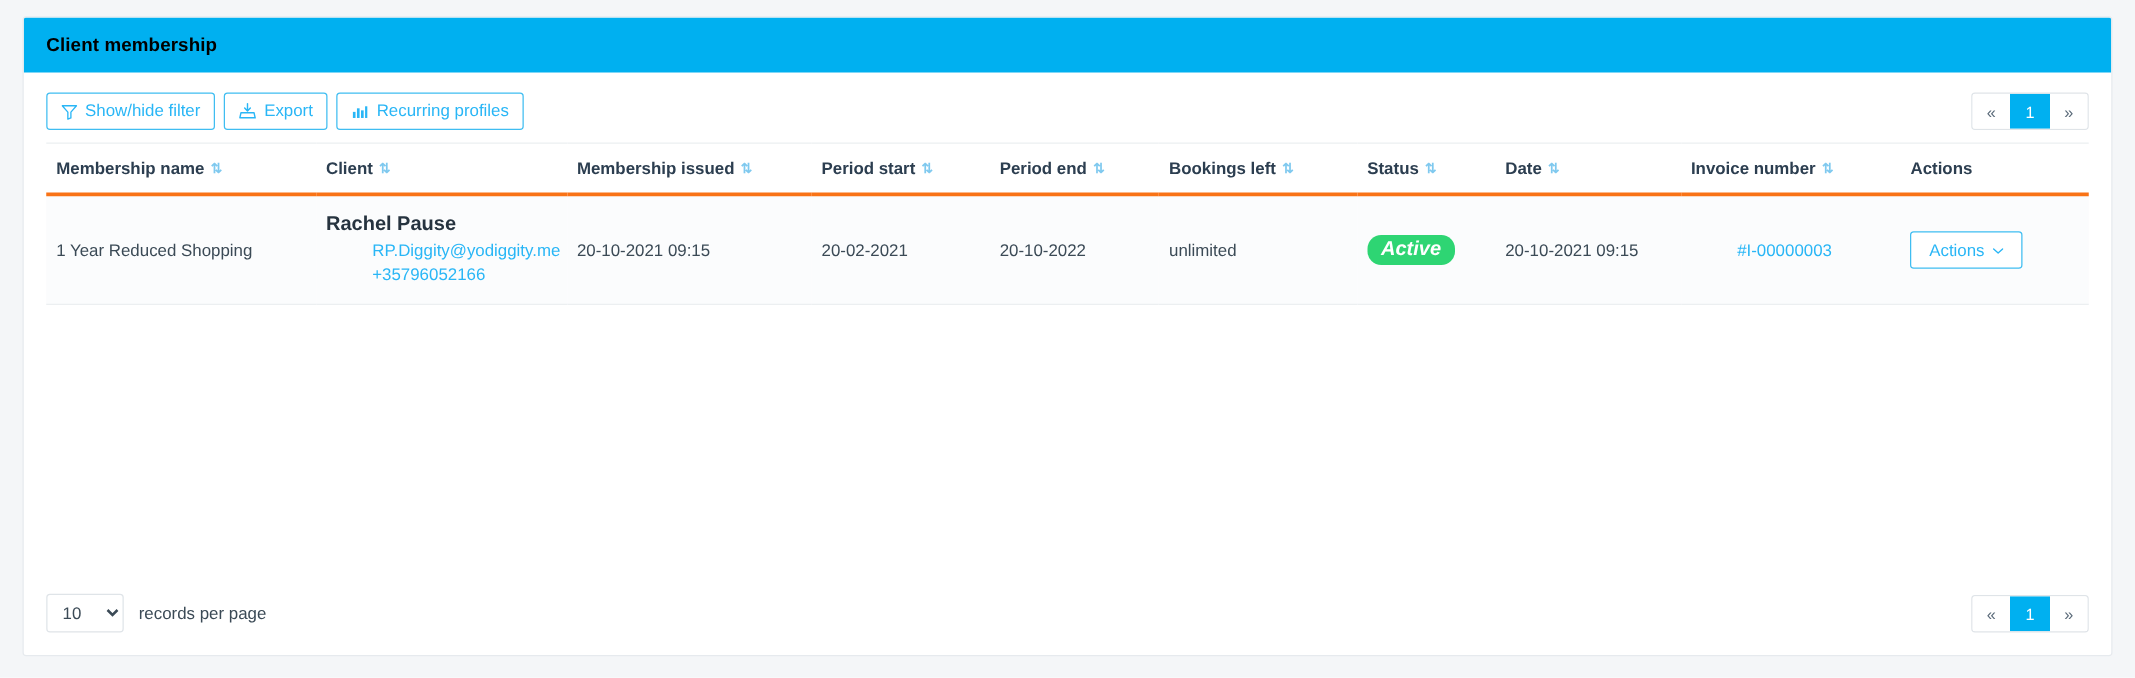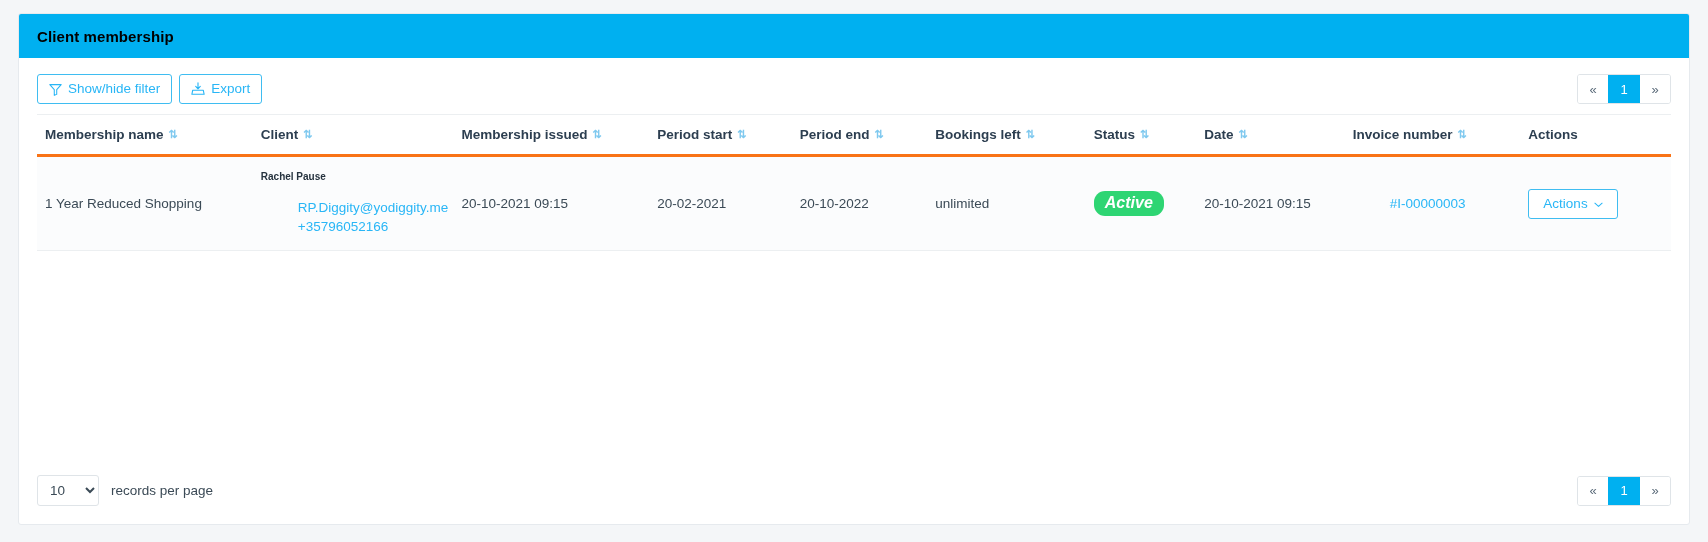--- a/index.html
+++ b/index.html
@@ -151,23 +151,23 @@
   .c5 { width: 135px; }
   .c6 { width: 158px; }
   .c7 { width: 110px; }
   .c8 { width: 148px; }
   .c9 { width: 175px; }
   .c10 { width: 150px; }
 
   .client-name {
     font-weight: bold;
     color: #26333f;
-    font-size: 10px;
+    font-size: 16px;
     display: block;
-    margin-bottom: 16px;
+    margin-bottom: 2px;
   }
   .link {
     color: #29b6f6;
     text-decoration: none;
     display: block;
     font-size: 13.5px;
     line-height: 1.42;
     cursor: pointer;
     margin-left: 37px;
   }
@@ -200,21 +200,21 @@
     font-size: 10px;
     line-height: 1;
     position: relative;
     top: 1px;
   }
 
   
   .spacer { flex: 1 1 auto; }
   .card-footer {
     display: flex;
-    align-items: center;
+    align-items: flex-end;
     justify-content: space-between;
     padding: 12px 18px 18px 18px;
   }
   .footer-left {
     display: flex;
     align-items: center;
     gap: 12px;
   }
   select.records {
     height: 31px;
@@ -259,20 +259,31 @@
         <button class="btn-outline">
           <span class="ico">
             <svg width="14" height="14" viewBox="0 0 16 16">
               <path d="M8 1v6.3M5.4 5.1L8 7.8l2.6-2.7" fill="none" stroke="#29b6f6" stroke-width="1.3" stroke-linecap="round" stroke-linejoin="round"></path>
               <path d="M2 9.4h12l1 4.6H1z" fill="none" stroke="#29b6f6" stroke-width="1.3" stroke-linejoin="round"></path>
             </svg>
           </span>
           <span class="lbl">Export</span>
         </button>
 
+        <button class="btn-outline">
+          <span class="ico">
+            <svg width="14" height="13" viewBox="0 0 16 16">
+              <rect x="1" y="8" width="2.6" height="6" fill="#29b6f6"></rect>
+              <rect x="5" y="4.5" width="2.6" height="9.5" fill="#29b6f6"></rect>
+              <rect x="9" y="6.5" width="2.6" height="7.5" fill="#29b6f6"></rect>
+              <rect x="13" y="2.5" width="2.2" height="11.5" fill="#29b6f6"></rect>
+            </svg>
+          </span>
+          <span class="lbl">Recurring profiles</span>
+        </button>
 
       </div>
 
       <div class="pager">
         <button class="pager-btn">«</button>
         <button class="pager-btn active">1</button>
         <button class="pager-btn">»</button>
       </div>
     </div>
 

